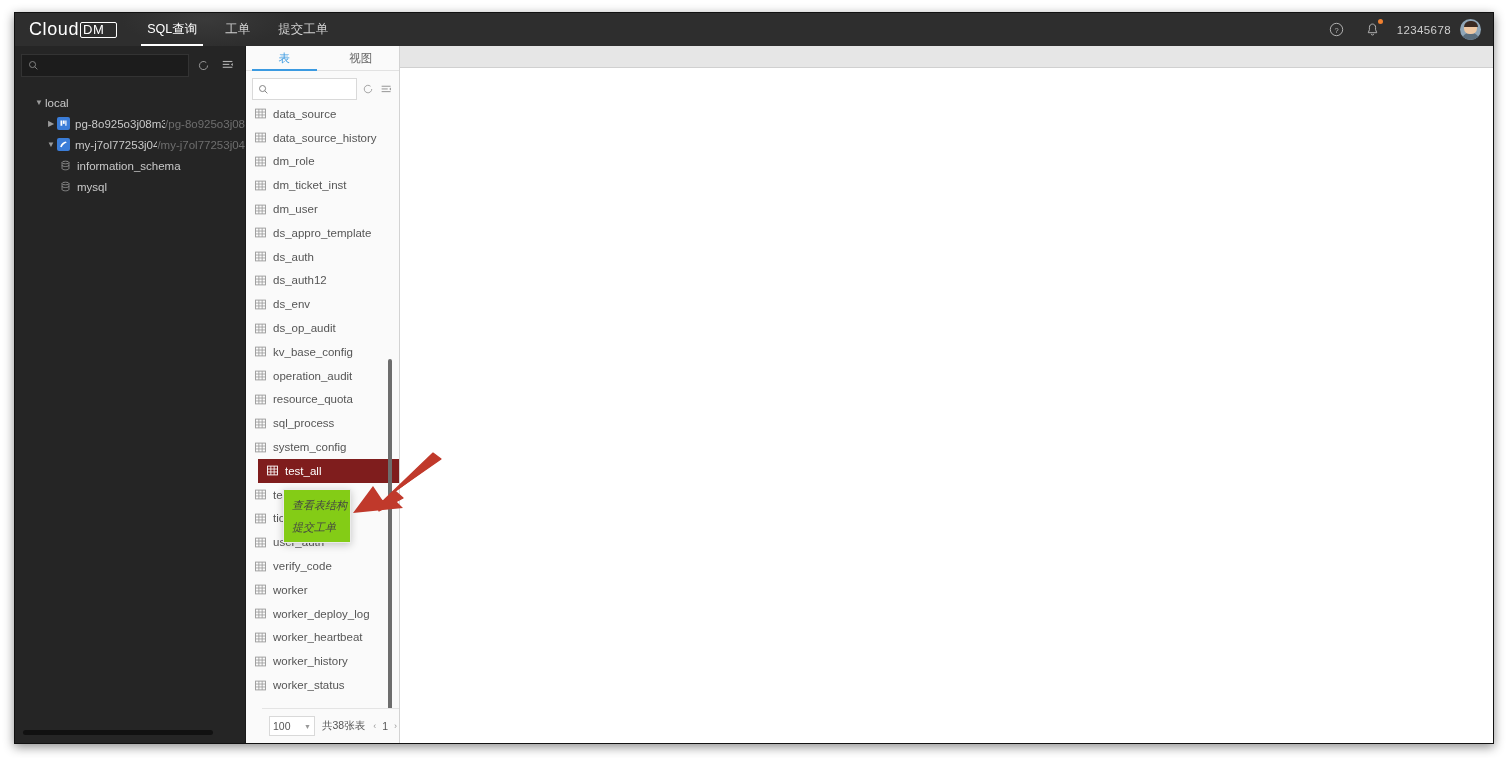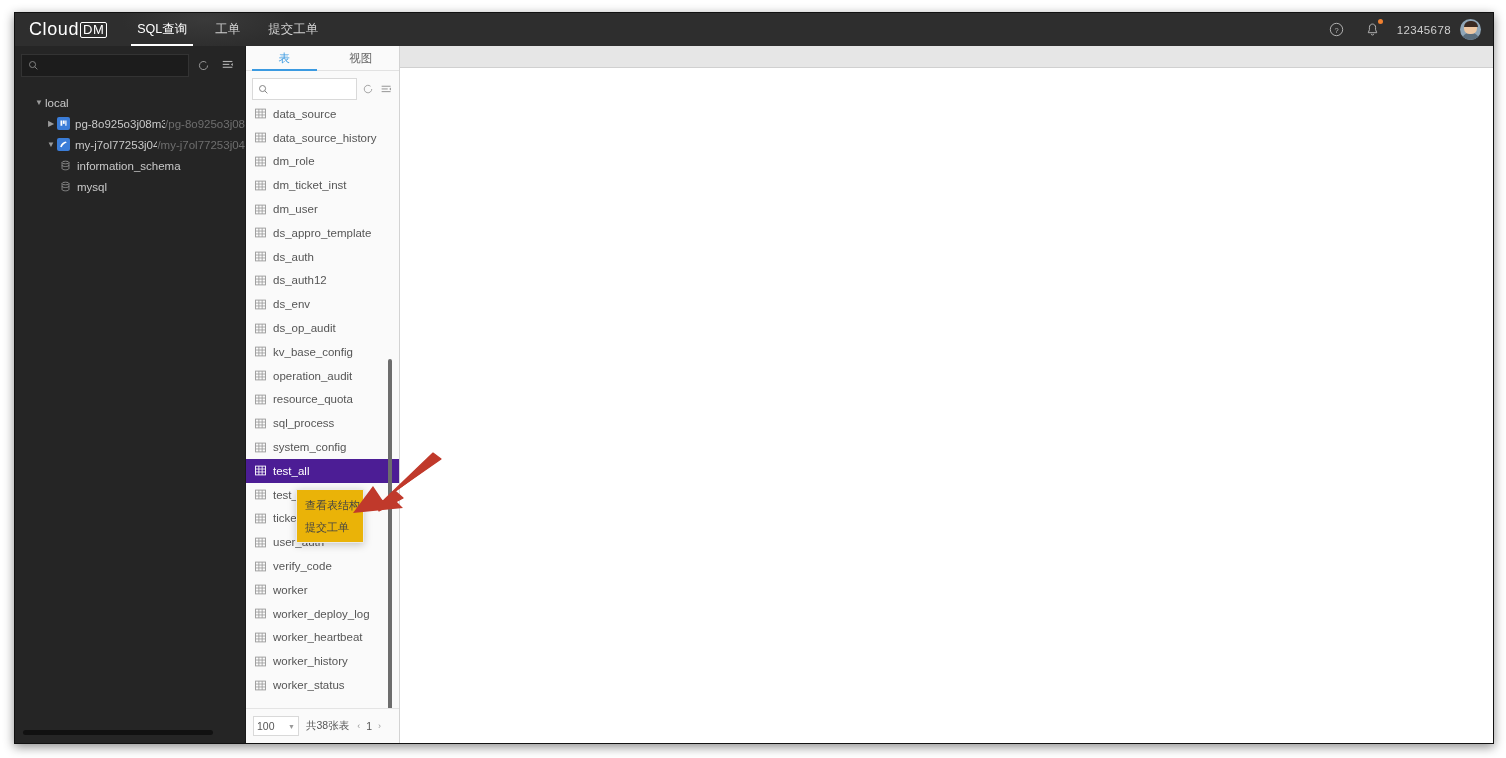--- a/index.html
+++ b/index.html
@@ -46,21 +46,21 @@
     font-size: 18px;
     letter-spacing: 0.6px;
     margin-left: 14px;
     font-weight: 400;
     white-space: nowrap;
   }
   .logo .dm-box {
     display: inline-block;
     border: 1.6px solid #ffffff;
     border-radius: 2px;
-    padding: 0px 2px 1px 2px;
+    padding: 0px 12px 1px 2px;
     line-height: 1;
     font-size: 13px;
     margin-left: 1px;
     position: relative;
     top: -1px;
     letter-spacing: 0.5px;
   }
   .navtabs {
     display: flex;
     align-items: center;
@@ -313,39 +313,39 @@
   .trow {
     display: flex;
     align-items: center;
     height: 23.8px;
     padding-left: 9px;
     font-size: 11.5px;
     color: #555;
     cursor: pointer;
     white-space: nowrap;
   }
-  .trow.selected { background: #4c1d95; color: #ffffff; }
+  .trow.selected { background: #7f1d1d; color: #ffffff; margin-left: 12px; }
   .trow .grid-ico {
     width: 11px; height: 11px;
     flex: none;
     margin-right: 7px;
   }
   .vscroll {
     position: absolute;
     right: 7px;
     top: 313px;
     width: 4px;
     height: 392px;
     background: #6d6d6d;
     border-radius: 3px;
     cursor: pointer;
   }
   .tp-footer {
     position: absolute;
-    left: 0; right: 0; bottom: 0;
+    left: 16px; right: 0; bottom: 0;
     height: 34px;
     border-top: 1px solid #e4e4e4;
     background: #fafafa;
     display: flex;
     align-items: center;
     padding-left: 7px;
     font-size: 10.5px;
     color: #555;
   }
   .pagesize {
@@ -380,28 +380,29 @@
   #maincontent {
     position: absolute;
     left: 385px; top: 55px;
     right: 0; bottom: 0;
     background: #ffffff;
   }
 
   
   #ctxmenu {
     position: absolute;
-    left: 281px;
+    left: 268px;
     top: 476px;
     width: 66px;
-    background: #eab308;
+    background: #84cc16;
     box-shadow: 0 2px 8px rgba(0,0,0,0.22);
     border: 1px solid #eaeaea;
     z-index: 40;
     padding: 4px 0;
+    font-style: italic;
   }
   .ctxitem {
     height: 22px;
     display: flex;
     align-items: center;
     padding-left: 8px;
     font-size: 11px;
     color: #444;
     cursor: pointer;
     white-space: nowrap;

